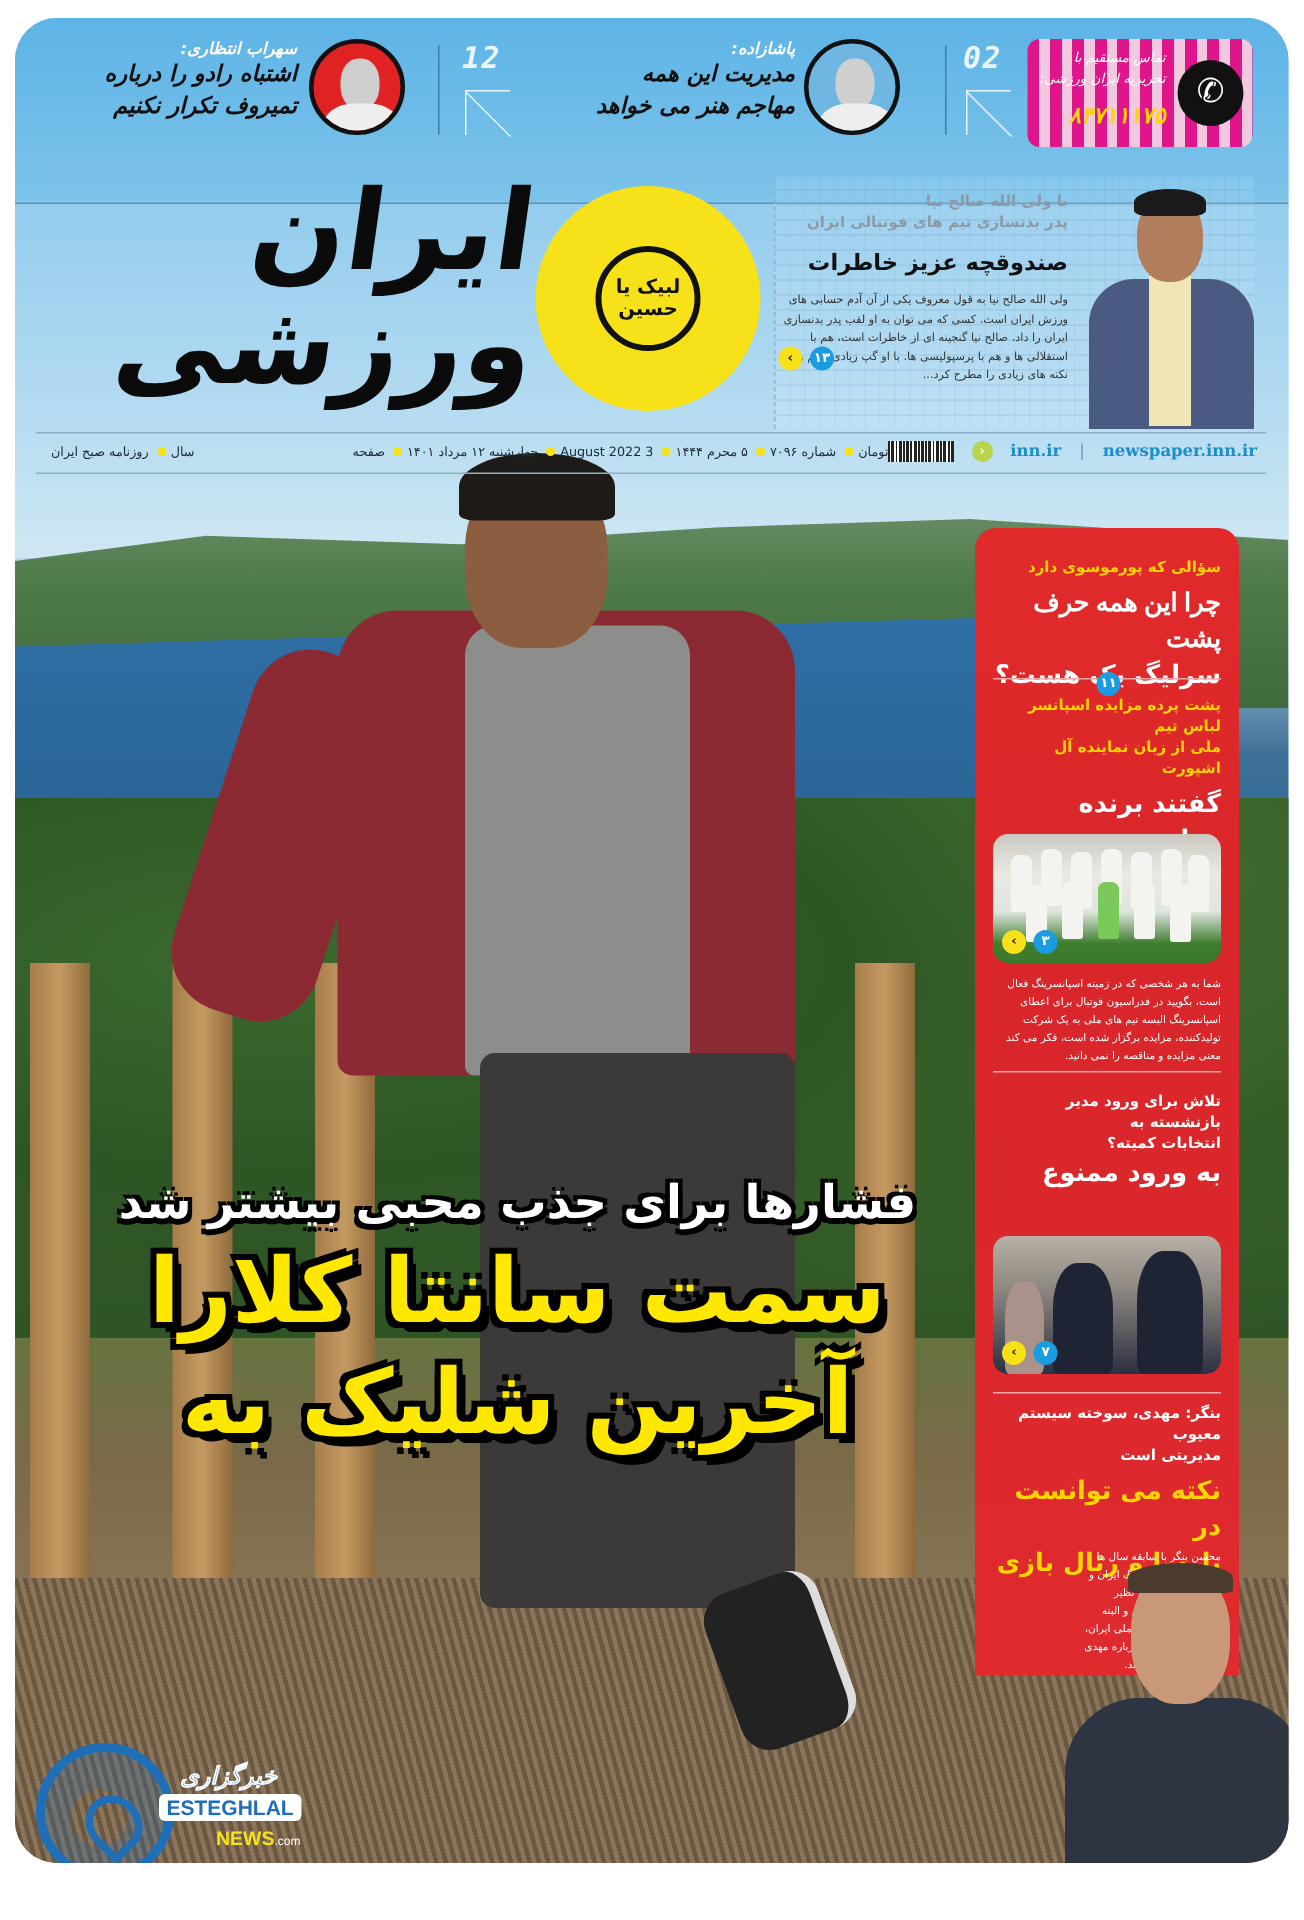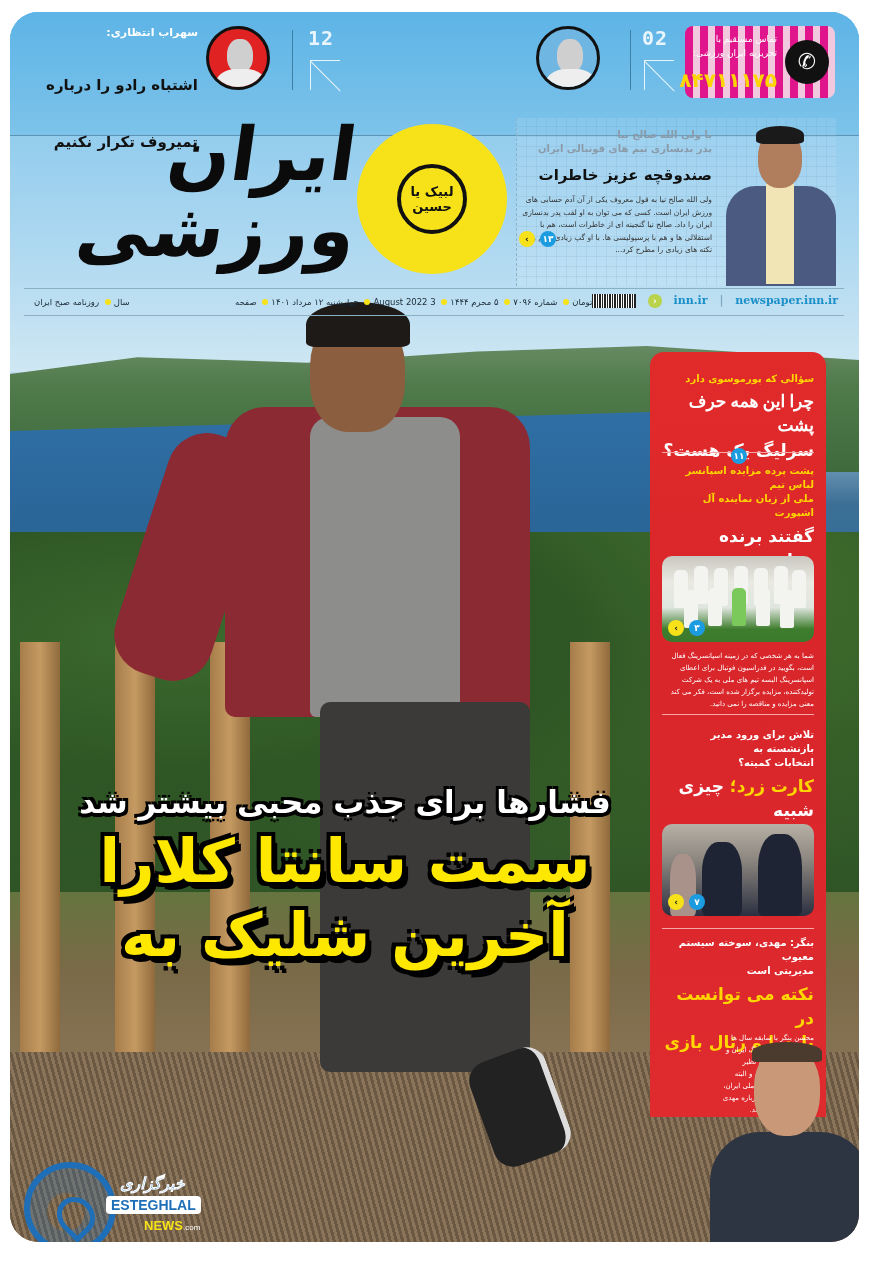--- a/index.html
+++ b/index.html
@@ -32,36 +32,36 @@
   .person-head { position:absolute; left:300px; top:300px; width:95px; height:120px; border-radius:45% 45% 40% 40%; background:#8a5e3f; }
   .person-hair { position:absolute; left:296px; top:290px; width:104px; height:45px; border-radius:50% 50% 10% 10%; background:#1e1a17; }
   .jacket { position:absolute; left:215px; top:395px; width:305px; height:310px; border-radius:40px 40px 10px 10px; background:#8c2a34; }
   .sweater { position:absolute; left:300px; top:405px; width:150px; height:300px; border-radius:20px 20px 6px 6px; background:#8d8d8b; }
   .arm-left { position:absolute; left:130px; top:420px; width:100px; height:250px; border-radius:40px; background:#8c2a34; transform: rotate(18deg); }
   .pants { position:absolute; left:310px; top:690px; width:210px; height:370px; border-radius:10px; background:#3b3a38; }
   .shoe { position:absolute; left:470px; top:1040px; width:80px; height:110px; border-radius:20px; background:#222; border-right:6px solid #ddd; transform: rotate(-20deg); }
 
   
   .topbar { position:absolute; left:0; top:0; width:100%; height:124px;
-    background: linear-gradient(180deg,#5db4e6,#7dc3ea); border-bottom:1px solid #5d93b3; }
+    background: linear-gradient(180deg,#5db4e6,#7dc3ea); border-bottom:1px solid #5d93b3;font-style:italic; }
   .top-item { position:absolute; top:10px; height:80px; }
   .kicker { font-size:11px; color:#ffffff; font-weight:bold; direction:rtl; text-align:right; }
-  .top-head { font-size:15px; font-weight:bold; color:#111; direction:rtl; text-align:right; line-height:21px;margin-top:36px; }
+  .top-head { font-size:15px; font-weight:bold; color:#111; direction:rtl; text-align:right; line-height:21px; }
   .avatar { position:absolute; width:64px; height:64px; border-radius:50%; border:3px solid #111; overflow:hidden; }
   .avatar .face { position:absolute; left:18px; top:10px; width:26px; height:34px; border-radius:45%; background:#cfcfcf; }
   .avatar .body { position:absolute; left:6px; top:40px; width:52px; height:40px; border-radius:40% 40% 0 0; background:#eee; }
   .page-num { position:absolute; font-family:"DejaVu Sans Mono", monospace; font-size:20px; font-weight:bold; color:#e9f5fc; letter-spacing:1px; }
   .arrow-diag { position:absolute; width:30px; height:30px; border-left:1px solid #e9f5fc; border-top:1px solid #e9f5fc; }
   .arrow-diag::after { content:""; position:absolute; left:0; top:0; width:42px; height:1px; background:#e9f5fc; transform-origin:0 0; transform:rotate(45deg); }
   .vsep { position:absolute; width:1px; height:60px; background:#3f7ea6; }
 
   .promo-box { position:absolute; left:675px; top:14px; width:150px; height:72px; border-radius:8px;
     background: repeating-linear-gradient(90deg,#e0158c 0 8px,#f1c8de 8px 15px); }
   .promo-text { position:absolute; right:58px; top:6px; width:90px; font-size:9px; color:#ffffff; direction:rtl; text-align:right; line-height:14px; }
-  .promo-num { position:absolute; right:58px; top:42px; font-size:20px; font-weight:bold; color:#ffd500; letter-spacing:1px;text-align:center; }
+  .promo-num { position:absolute; right:58px; top:42px; font-size:15px; font-weight:bold; color:#ffd500; letter-spacing:1px;text-align:center; }
   .phone-btn { position:absolute; right:6px; top:14px; width:44px; height:44px; border-radius:50%; background:#111; color:#fff; font-size:22px; text-align:center; line-height:44px; }
 
   
   .masthead { position:absolute; left:16px; top:104px; width:330px; height:170px; }
   .logo-line { font-family:"DejaVu Sans", sans-serif; font-weight:900; color:#0b0b0b; font-size:74px; line-height:76px; direction:rtl; text-align:right; letter-spacing:-4px; transform: skewX(-8deg); }
   .badge { position:absolute; left:347px; top:112px; width:150px; height:150px; border-radius:50%; background:#f7e21a; }
   .badge-inner { position:absolute; left:40px; top:40px; width:70px; height:70px; border-radius:50%; border:4px solid #111; display:flex; align-items:center; justify-content:center; font-size:13px; font-weight:bold; color:#111; direction:rtl; text-align:center; }
 
   .interview { position:absolute; left:506px; top:106px; width:320px; height:168px; border-left:1px dashed #8bb4cc;
      background: repeating-linear-gradient(0deg, rgba(255,255,255,.05) 0 9px, rgba(120,160,190,.15) 9px 10px),
@@ -157,20 +157,25 @@
     </div>
     <div class="avatar" style="left:196px; top:14px; background:#e02222;">
       <div class="face"></div>
       <div class="body"></div>
     </div>
 
     <div class="vsep" style="left:282px; top:18px;"></div>
     <div class="page-num" style="left:298px; top:14px;">12</div>
     <div class="arrow-diag" style="left:300px; top:48px;"></div>
 
+    <div class="top-item" style="left:340px; width:180px;">
+      <div class="kicker" style="margin-top:4px;">پاشازاده:</div>
+      <div class="top-head">مدیریت این همه</div>
+      <div class="top-head">مهاجم هنر می خواهد</div>
+    </div>
     <div class="avatar" style="left:526px; top:14px; background:#6fb6e2;">
       <div class="face"></div>
       <div class="body"></div>
     </div>
 
     <div class="vsep" style="left:620px; top:18px;"></div>
     <div class="page-num" style="left:632px; top:14px;">02</div>
     <div class="arrow-diag" style="left:634px; top:48px;"></div>
 
     <div class="promo-box">
@@ -268,24 +273,20 @@
         <span class="pg-badge pg-blue">۳</span>
       </div>
     </div>
 
     <div class="rb-sec rb-body" style="top:298px;text-align:right;">شما به هر شخصی که در زمینه اسپانسرینگ فعال است، بگویید در فدراسیون فوتبال برای اعطای اسپانسرینگ البسه تیم های ملی به یک شرکت تولیدکننده، مزایده برگزار شده است، فکر می کند معنی مزایده و مناقصه را نمی دانید.</div>
     <div class="rb-divider" style="top:362px;"></div>
 
     <div class="rb-sec" style="top:376px;">
       <div class="rb-kicker" style="color:#fff;">تلاش برای ورود مدیر بازنشسته به</div>
       <div class="rb-kicker" style="color:#fff;">انتخابات کمیته؟</div>
-      <div class="rb-head" style="margin-top:4px;">
-        <span class="y">کارت زرد؛</span>
-        <span>چیزی شبیه</span>
-      </div>
       <div class="rb-head">به ورود ممنوع</div>
     </div>
 
     <div class="rb-photo meeting-photo" style="top:472px; height:92px;">
       <div class="p" style="left:40px; top:18px; width:40px; height:74px;"></div>
       <div class="p" style="left:96px; top:10px; width:44px; height:82px;"></div>
       <div class="p" style="left:8px; top:30px; width:26px; height:62px; background:#a9928a;"></div>
       <div class="photo-badges">
         <span class="pg-badge pg-yellow">‹</span>
         <span class="pg-badge pg-blue">۷</span>

